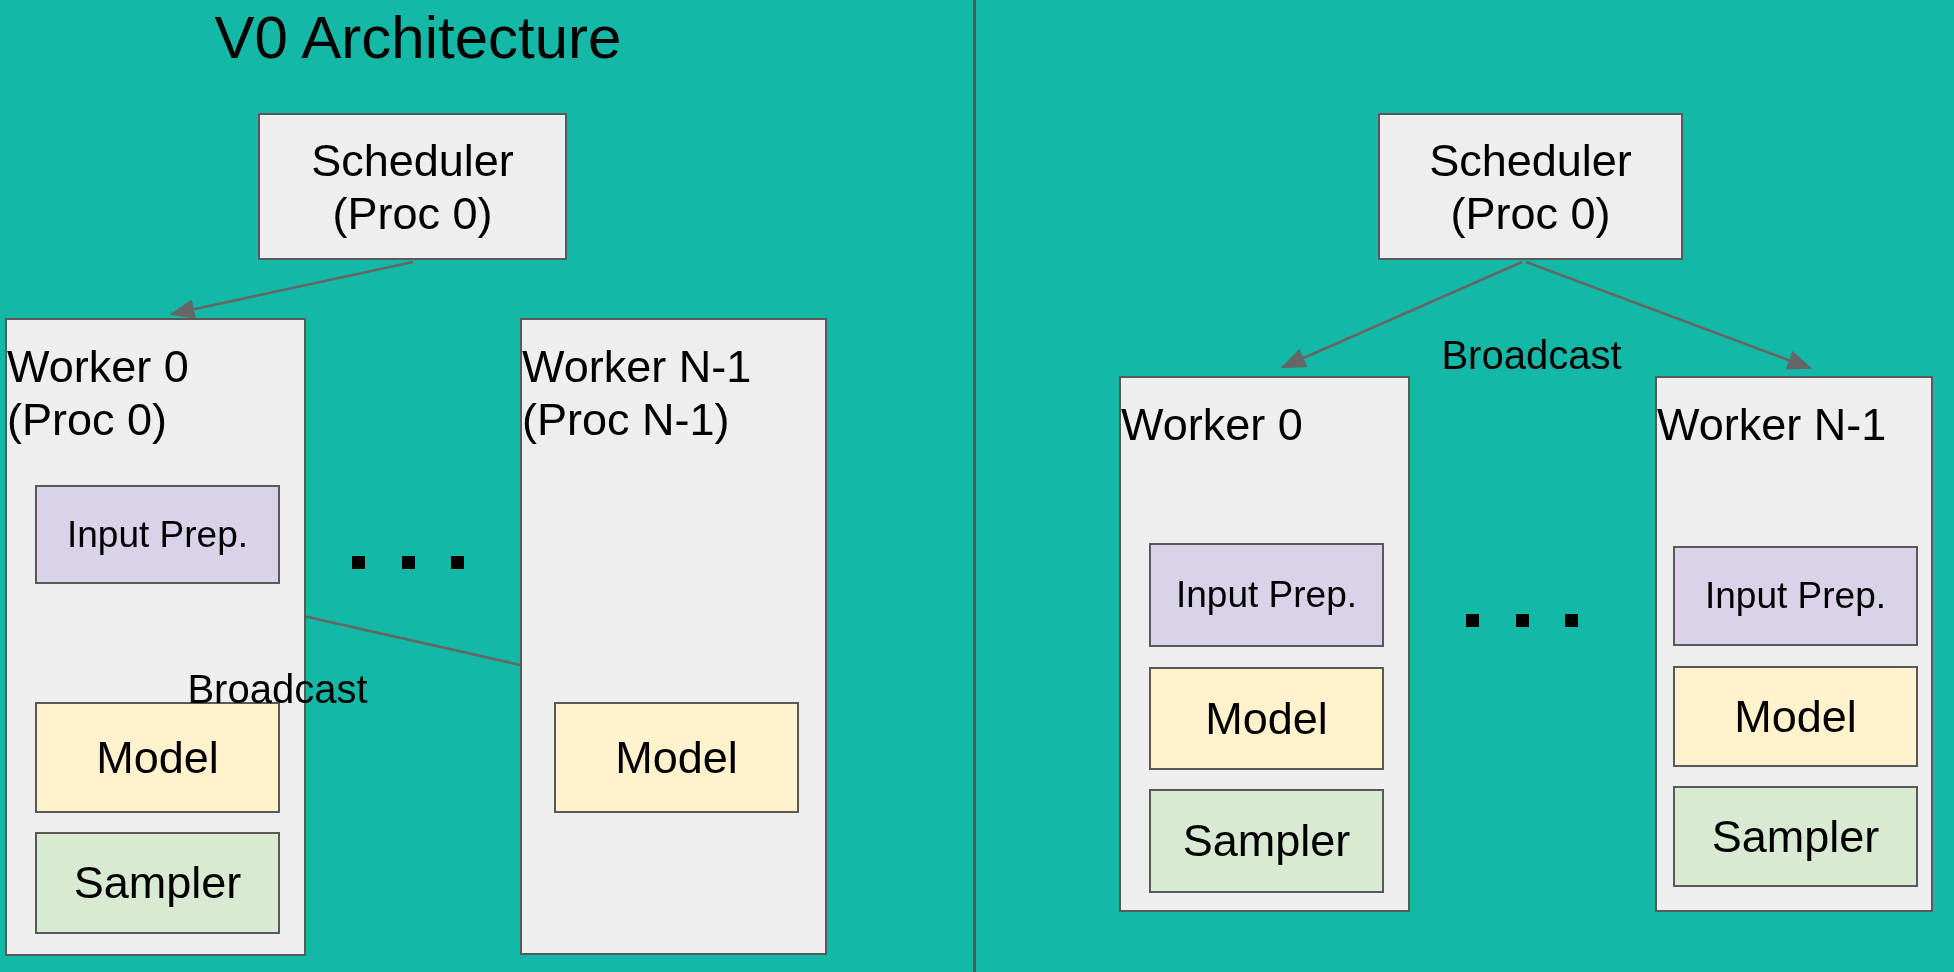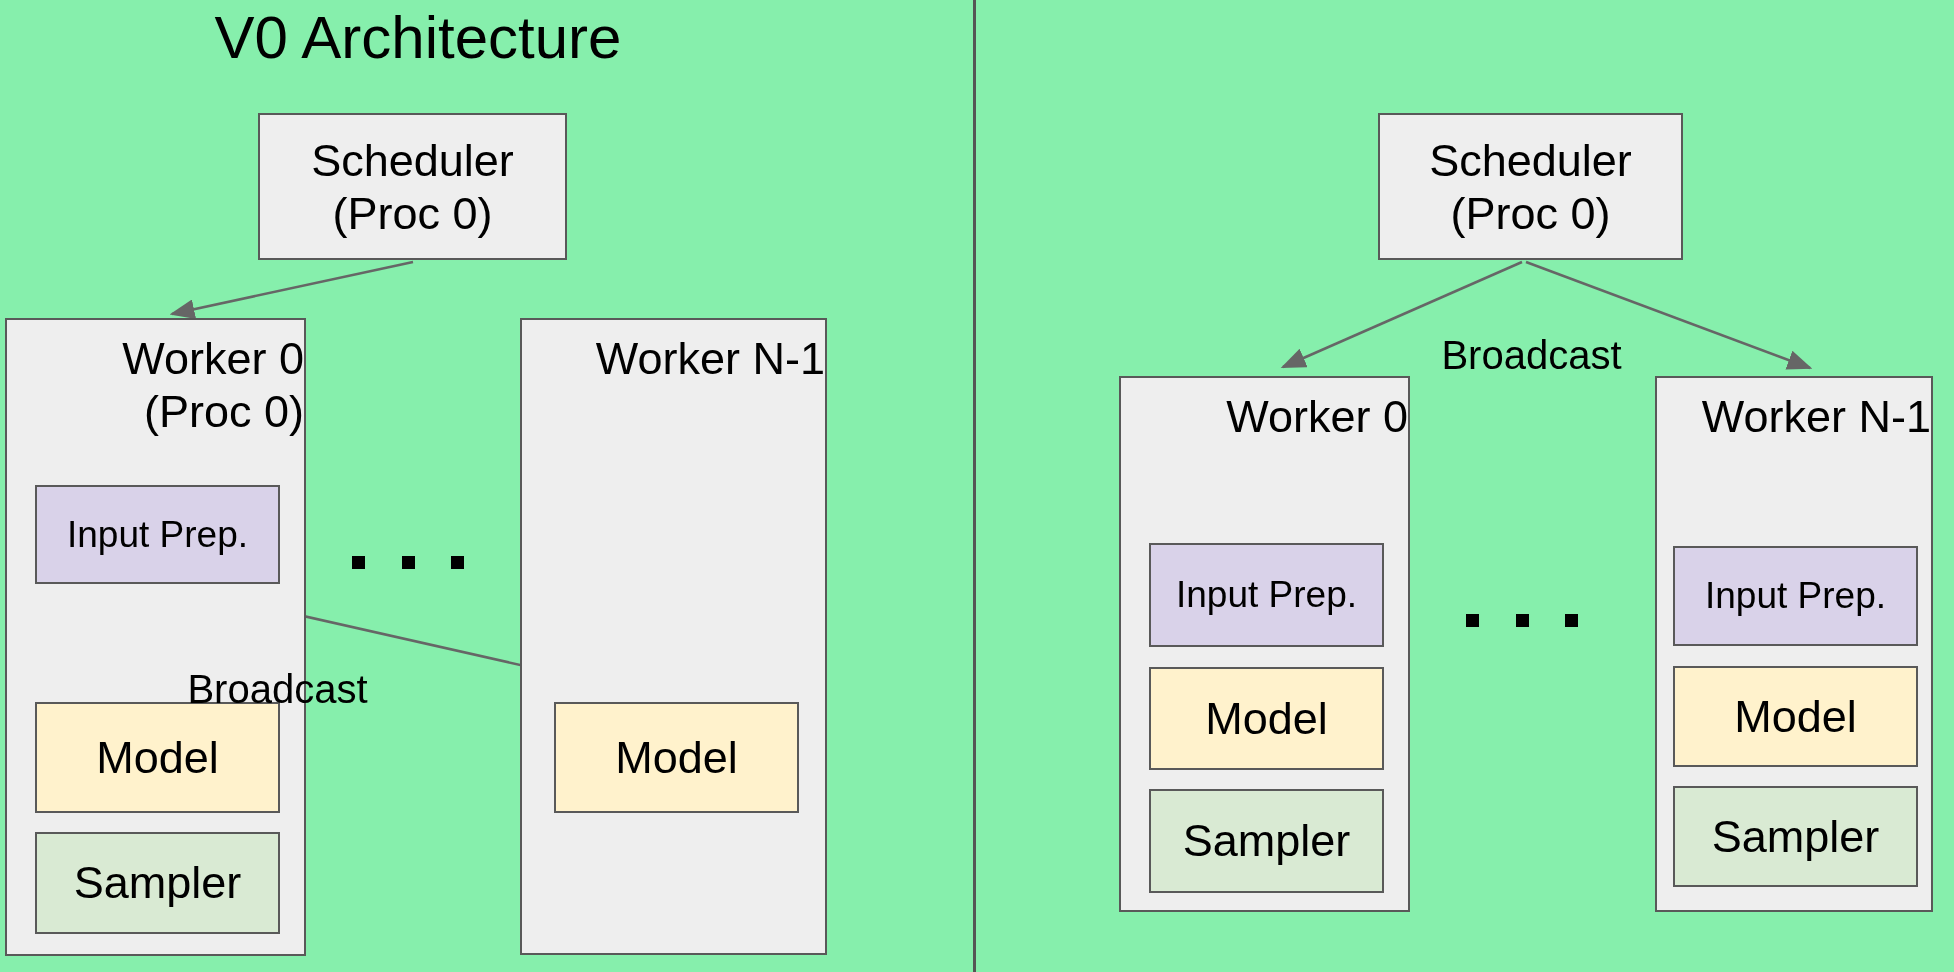--- a/index.html
+++ b/index.html
@@ -1,32 +1,32 @@
 <!DOCTYPE html>
 <html><head>
 <meta charset="utf-8">
 <style>
   html,body{margin:0;padding:0;background:#ffffff;}
   .stage{
-    position:relative;width:1954px;height:972px;background:#86efac;
+    position:relative;width:1954px;height:972px;background:#14b8a6;
     font-family:"Liberation Sans", sans-serif;color:#000;overflow:hidden;
   }
   .arch-title{
     position:absolute;top:2px;height:72px;width:640px;
     font-size:60px;line-height:72px;text-align:center;font-weight:400;
   }
   .divider{position:absolute;left:973px;top:0;width:3px;height:972px;background:#555;}
   .box{
     position:absolute;box-sizing:border-box;background:#eeeeee;
     border:2px solid #595959;display:flex;flex-direction:column;
     align-items:center;justify-content:center;text-align:center;
   }
   .scheduler{font-size:45px;line-height:53px;}
   .container-box{justify-content:flex-start;}
-  .worker-title{margin-top:12px;font-size:45px;line-height:53px;text-align:right;width:100%;}
+  .worker-title{margin-top:20px;font-size:45px;line-height:53px;text-align:left;width:100%;}
   .inner{
     position:absolute;box-sizing:border-box;border:2px solid #595959;
     display:flex;align-items:center;justify-content:center;text-align:center;
   }
   .inner.prep{background:#d9d2e9;font-size:37px;}
   .inner.model{background:#fff2cc;font-size:45px;}
   .inner.sampler{background:#d9ead3;font-size:45px;}
   .arrow-label{position:absolute;font-size:40px;line-height:48px;text-align:center;width:215px;margin-top:39px;}
   .dots{
     position:absolute;width:112px;height:14px;display:flex;
@@ -74,20 +74,21 @@
 
   <div class="dots" style="left:352px;top:555px;" aria-label=". . .">
     <span class="dot"></span>
     <span class="dot"></span>
     <span class="dot"></span>
   </div>
 
   <div class="box container-box" style="left:520px;top:318px;width:307px;height:637px;">
     <div class="worker-title">
       <div>Worker N-1</div>
+      <div>(Proc N-1)</div>
     </div>
     <div class="inner model" style="left:32px;top:382px;width:245px;height:111px;">Model</div>
   </div>
 
   <div class="divider"></div>
 
 
   <div class="box scheduler" style="left:1378px;top:113px;width:305px;height:147px;">
     <div>Scheduler</div>
     <div>(Proc 0)</div>

